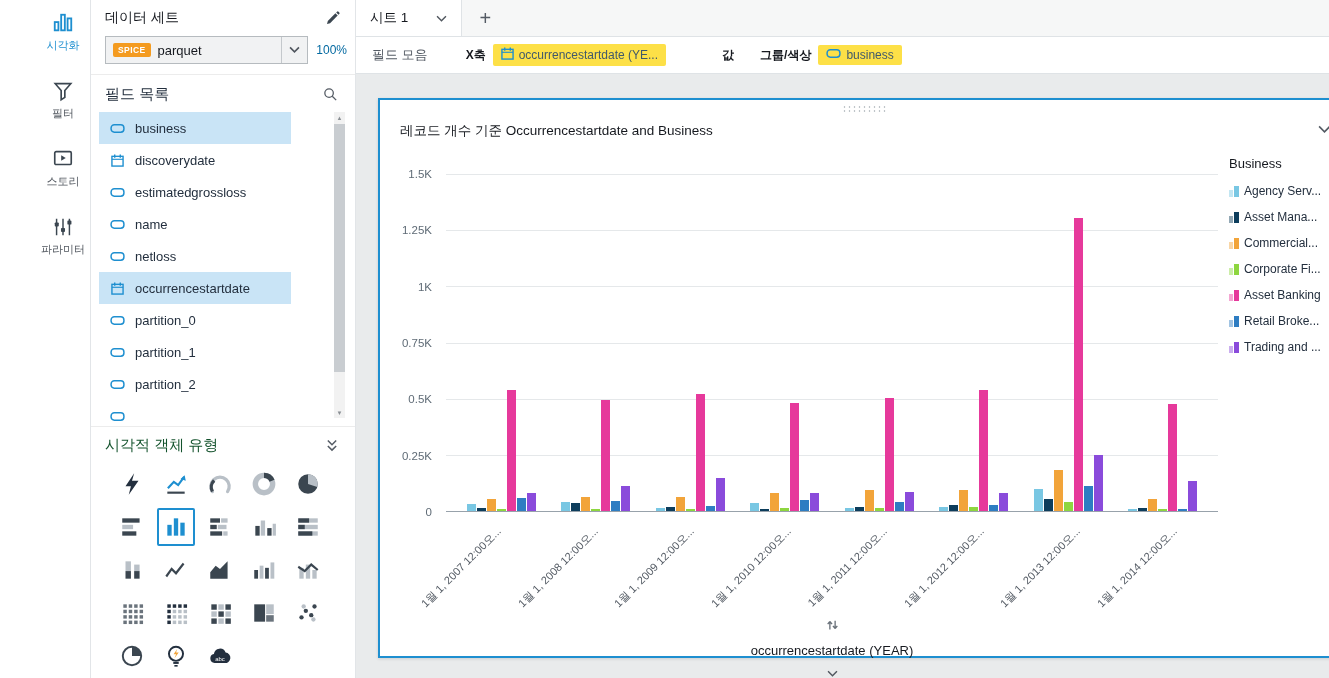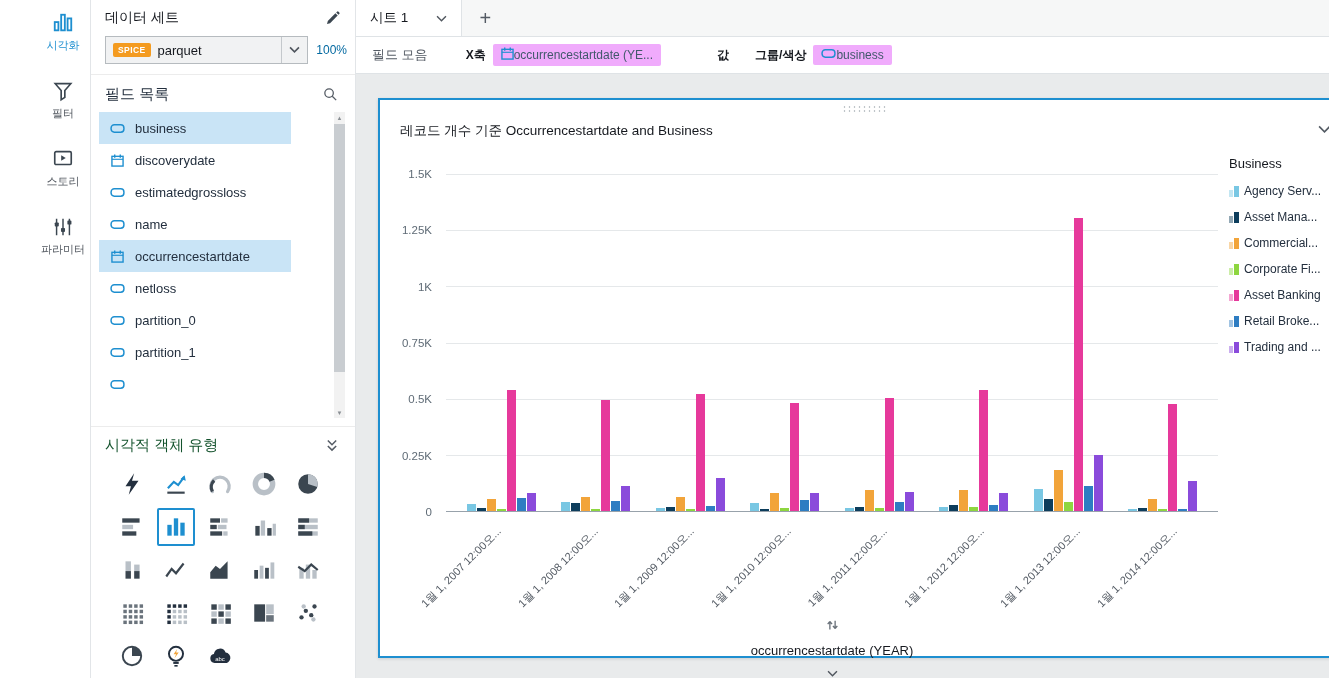--- a/index.html
+++ b/index.html
@@ -56,21 +56,21 @@
   .tabbar { height:37px; flex:none; background:#f6f7f7; border-bottom:1px solid #dfe3e6;
     display:flex; align-items:stretch; }
   .tab { background:#fff; border-right:1px solid #dfe3e6; display:flex; align-items:center;
     gap:28px; padding:0 14px; font-size:13.5px; cursor:pointer;justify-content:center; }
   .addbtn { width:46px; display:flex; align-items:center; justify-content:center;
     font-size:20px; color:#545b64; cursor:pointer; font-weight:300; }
   .wells { height:37px; flex:none; background:#fff; border-bottom:1px solid #dfe3e6;
     display:flex; align-items:center; padding:0 16px; }
   .wells-label { color:#545b64; font-size:13px; margin-right:38px; }
   .wkey { font-weight:bold; font-size:12px; margin-right:7px; }
-  .pill { display:inline-flex; align-items:center; background:#f0abfc; color:#41596b;
+  .pill { display:inline-flex; align-items:center; gap:5px; background:#fde047; color:#41596b;
     border-radius:2px; padding:3px 8px; font-size:12px; cursor:pointer; }
   .pill.mr-lg { margin-right:56px; } .mr-md { margin-right:26px; }
   .canvas { flex:1; background:#e9ebec; padding:24px 12px 0 22px; position:relative; }
 
   
   .card { position:relative; width:973px; height:560px; background:#fff;
     border:2px solid #1e8fd0; box-shadow:0 1px 3px rgba(0,0,0,.12); }
   .dots { position:absolute; top:5px; left:50%; transform:translateX(-50%);
     width:46px; height:7px;
     background-image:radial-gradient(#bfc5c9 1px, transparent 1.2px); background-size:5px 4px; }
@@ -223,54 +223,62 @@
           <span class="fname">estimatedgrossloss</span>
         </div>
       <div class="field-item">
           <span class="ficon">
             <svg width="15" height="11" viewBox="0 0 16 12">
               <rect x="1" y="2" width="14" height="8" rx="3.5" fill="none" stroke="#1e8fd0" stroke-width="1.6"></rect>
             </svg>
           </span>
           <span class="fname">name</span>
         </div>
+      <div class="field-item">
+          <span class="ficon">
+            <svg width="15" height="11" viewBox="0 0 16 12">
+              <rect x="1" y="2" width="14" height="8" rx="3.5" fill="none" stroke="#1e8fd0" stroke-width="1.6"></rect>
+            </svg>
+          </span>
+          <span class="fname">netloss</span>
+        </div>
       <div class="field-item selected">
           <span class="ficon">
             <svg width="13" height="13" viewBox="0 0 14 14">
               <rect x="1" y="2.5" width="12" height="10.5" fill="none" stroke="#1e8fd0" stroke-width="1.5"></rect>
               <line x1="4" y1="0.5" x2="4" y2="4" stroke="#1e8fd0" stroke-width="1.5"></line>
               <line x1="10" y1="0.5" x2="10" y2="4" stroke="#1e8fd0" stroke-width="1.5"></line>
               <line x1="1" y1="5.7" x2="13" y2="5.7" stroke="#1e8fd0" stroke-width="1.2"></line>
             </svg>
           </span>
           <span class="fname">occurrencestartdate</span>
         </div>
       <div class="field-item">
           <span class="ficon">
             <svg width="15" height="11" viewBox="0 0 16 12">
               <rect x="1" y="2" width="14" height="8" rx="3.5" fill="none" stroke="#1e8fd0" stroke-width="1.6"></rect>
             </svg>
           </span>
-          <span class="fname">netloss</span>
+          <span class="fname">partition_0</span>
         </div>
       <div class="field-item">
           <span class="ficon">
             <svg width="15" height="11" viewBox="0 0 16 12">
               <rect x="1" y="2" width="14" height="8" rx="3.5" fill="none" stroke="#1e8fd0" stroke-width="1.6"></rect>
             </svg>
           </span>
-          <span class="fname">partition_0</span>
+          <span class="fname">partition_1</span>
         </div>
       <div class="field-item">
           <span class="ficon">
             <svg width="15" height="11" viewBox="0 0 16 12">
               <rect x="1" y="2" width="14" height="8" rx="3.5" fill="none" stroke="#1e8fd0" stroke-width="1.6"></rect>
             </svg>
           </span>
-          <span class="fname">partition_1</span>
+          <span class="fname">partition_2</span>
         </div>
       <div class="field-item">
           <span class="ficon">
             <svg width="15" height="11" viewBox="0 0 16 12">
               <rect x="1" y="2" width="14" height="8" rx="3.5" fill="none" stroke="#1e8fd0" stroke-width="1.6"></rect>
             </svg>
           </span>
           <span class="fname"></span>
         </div>
       <div class="scroll">

